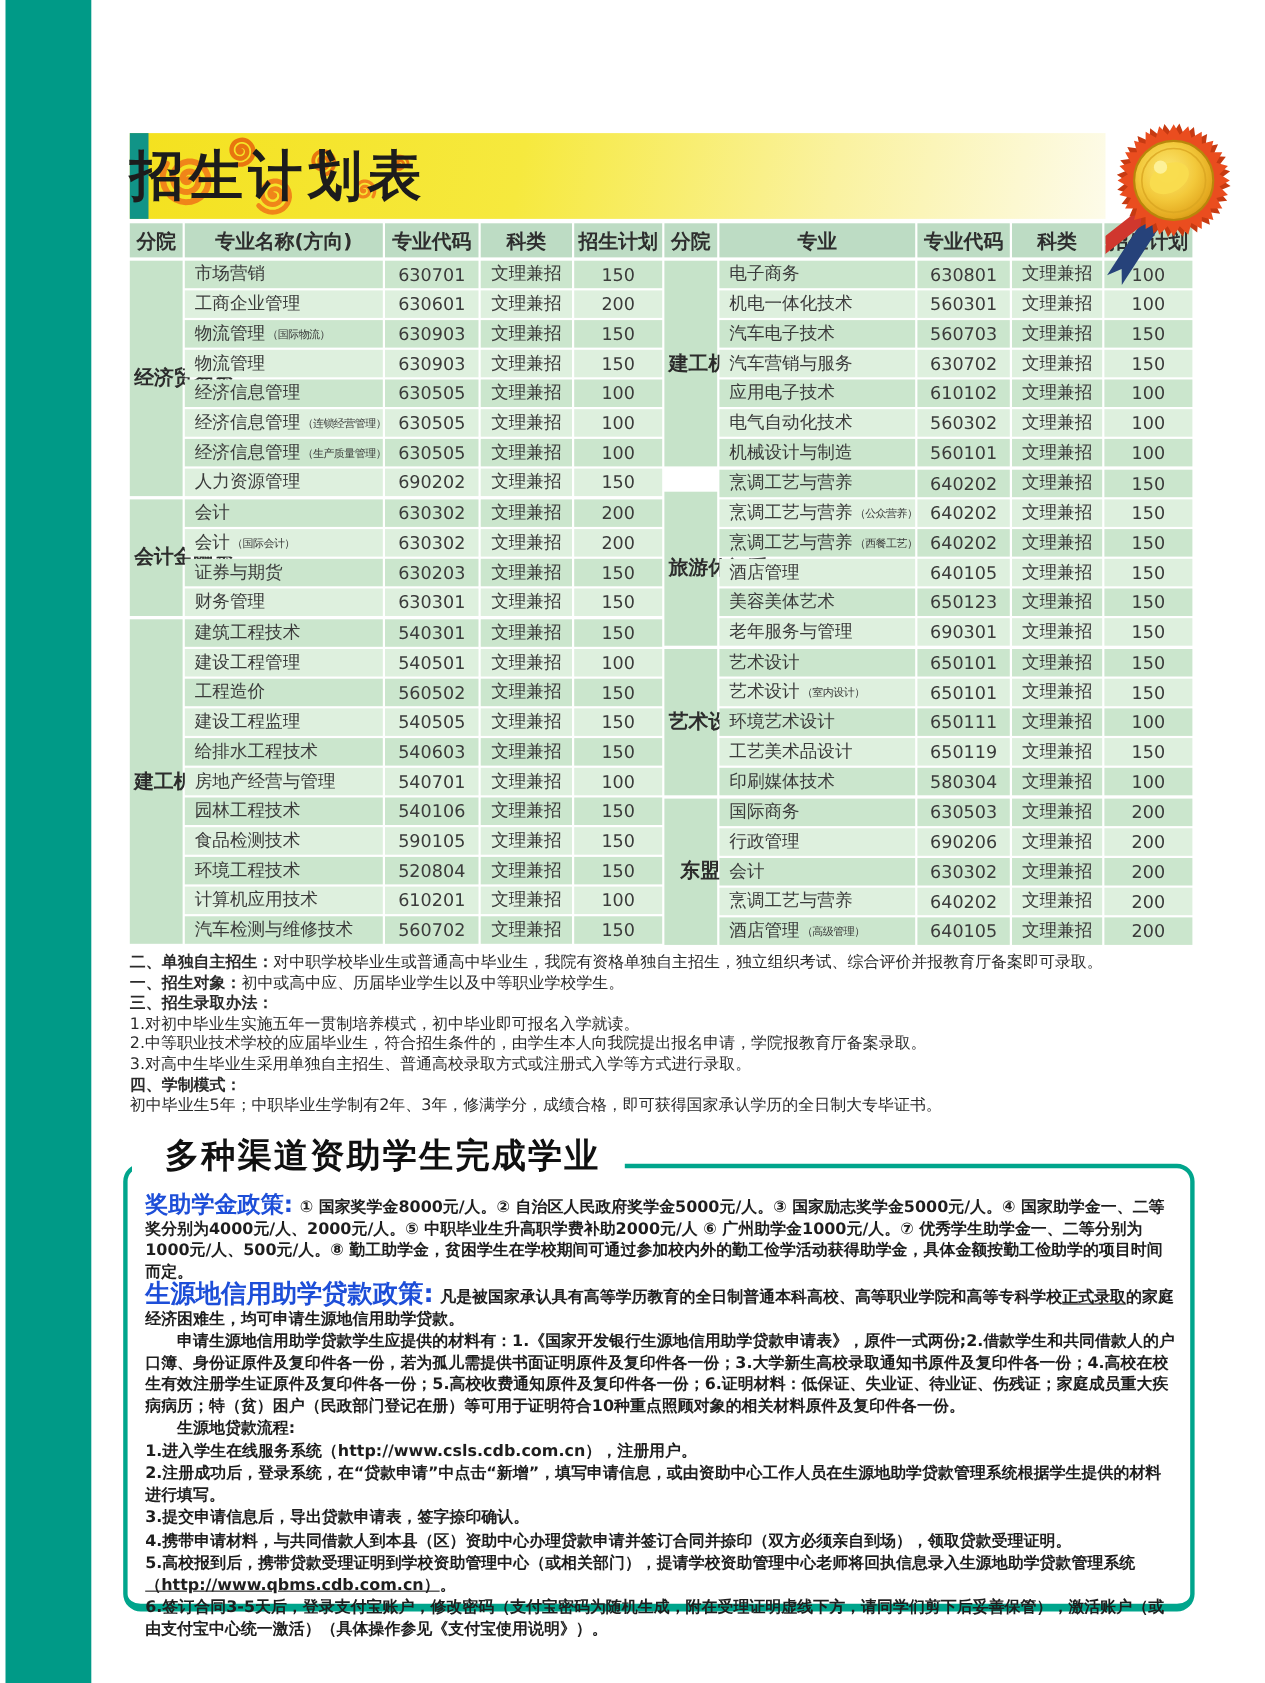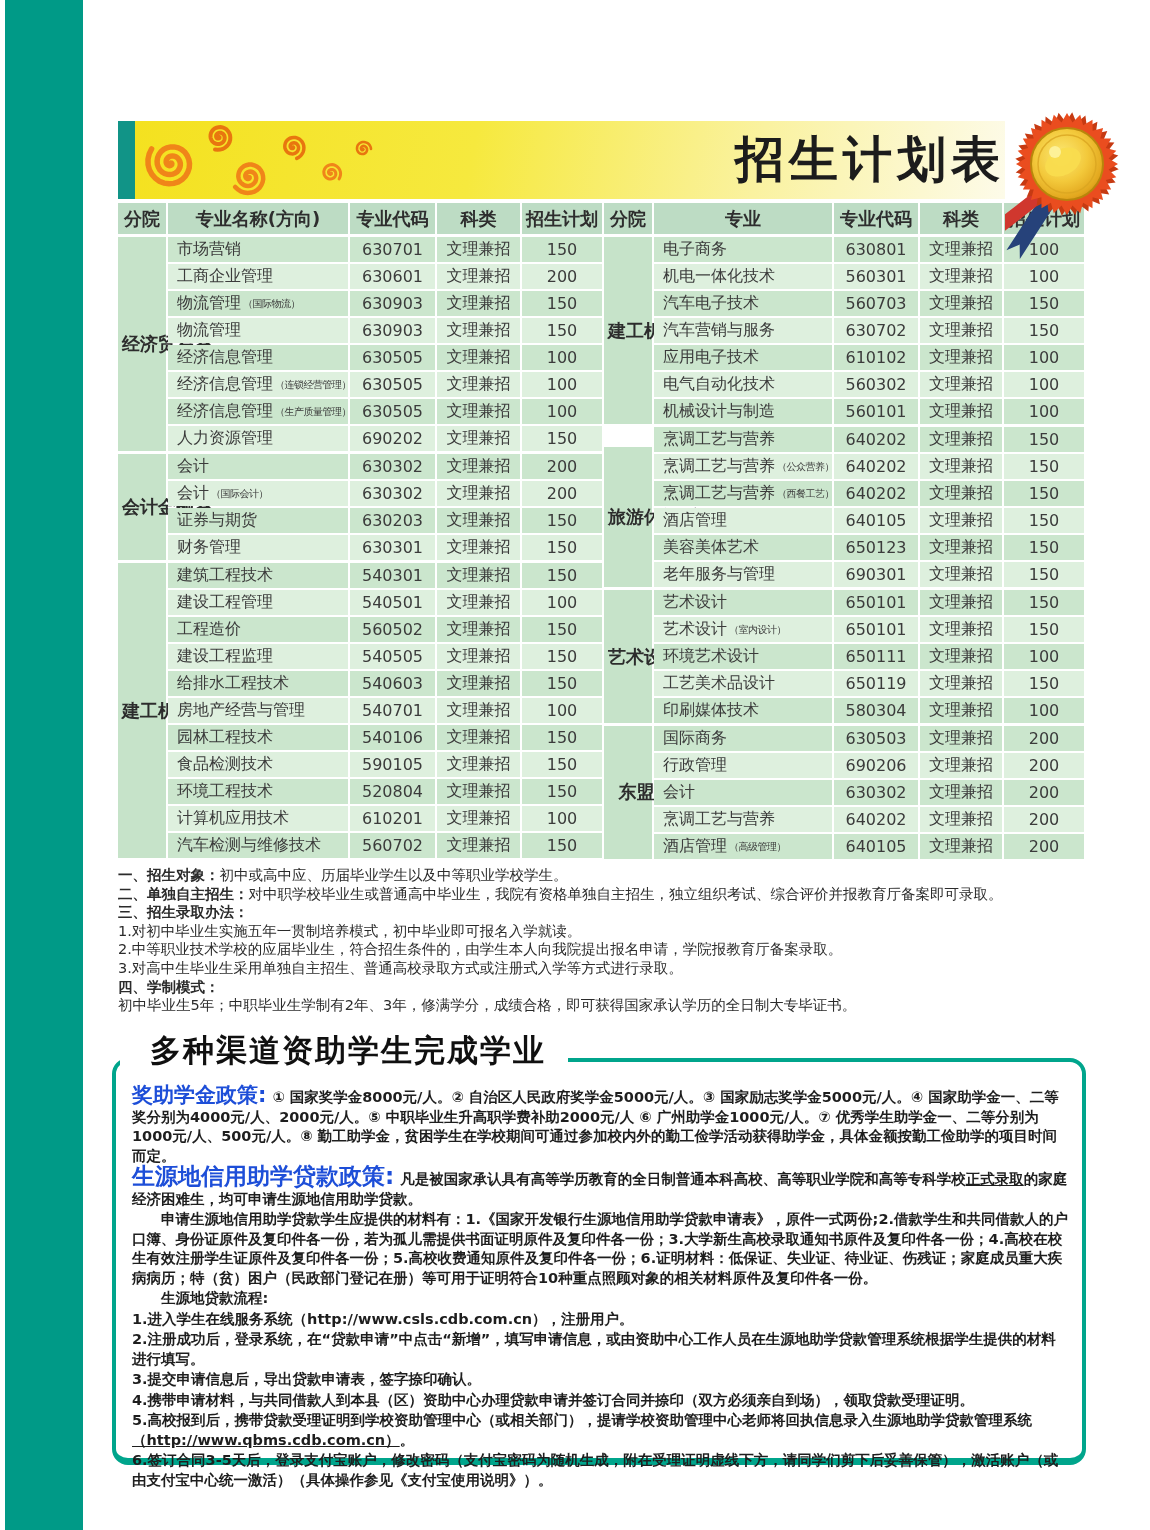--- a/index.html
+++ b/index.html
@@ -5,21 +5,21 @@
   html,body{margin:0;padding:0;background:#fff;}
   .page{position:relative;width:1150px;height:1530px;background:#ffffff;overflow:hidden;
         font-family:"DejaVu Sans","Liberation Sans",sans-serif;}
   .side-band{position:absolute;left:5px;top:0;width:78px;height:1530px;background:#009a87;}
 
   
   .banner{position:absolute;left:118px;top:121px;width:887px;height:78px;
           background:linear-gradient(100deg,#f4e11e 0%,#f6e93e 40%,#faf2a0 72%,#fdfbe9 100%);}
   .banner-accent{position:absolute;left:0;top:0;width:17px;height:100%;background:#119487;}
   .banner-swirls{position:absolute;left:15px;top:0;}
-  .banner-title{position:absolute;left:0;top:6px;width:100%;text-align:right;
+  .banner-title{position:absolute;left:0;top:6px;width:100%;text-align:left;
                 font-size:49px;font-weight:bold;color:#1c1c1c;letter-spacing:5px;}
   .medal{position:absolute;left:1005px;top:110px;z-index:5;}
 
   
   .tables{position:absolute;left:118px;top:203px;display:flex;gap:2px;}
   .half-table{display:block;}
   .t-head,.t-group{display:grid;gap:2px;}
   .cols-l{grid-template-columns:48px 180px 85px 83px 80px;}
   .cols-r{grid-template-columns:48px 178px 84px 82px 80px;}
   .t-group{margin-top:3px;grid-auto-rows:25px;}
@@ -324,22 +324,22 @@
           <div class="cell light">200</div>
           <div class="cell name dark">酒店管理<span class="note">（高级管理）</span></div>
           <div class="cell dark">640105</div>
           <div class="cell dark">文理兼招</div>
           <div class="cell dark">200</div>
         </div>
       </div>
   </div>
 
   <div class="notes" id="notes">
+      <div class="para"><span class="b">二、单独自主招生：</span><span>对中职学校毕业生或普通高中毕业生，我院有资格单独自主招生，独立组织考试、综合评价并报教育厅备案即可录取。</span></div>
       <div class="para"><span class="b">一、招生对象：</span><span>初中或高中应、历届毕业学生以及中等职业学校学生。</span></div>
-      <div class="para"><span class="b">二、单独自主招生：</span><span>对中职学校毕业生或普通高中毕业生，我院有资格单独自主招生，独立组织考试、综合评价并报教育厅备案即可录取。</span></div>
       <div class="para"><span class="b">三、招生录取办法：</span></div>
       <div class="para"><span>1.对初中毕业生实施五年一贯制培养模式，初中毕业即可报名入学就读。</span></div>
       <div class="para"><span>2.中等职业技术学校的应届毕业生，符合招生条件的，由学生本人向我院提出报名申请，学院报教育厅备案录取。</span></div>
       <div class="para"><span>3.对高中生毕业生采用单独自主招生、普通高校录取方式或注册式入学等方式进行录取。</span></div>
       <div class="para"><span class="b">四、学制模式：</span></div>
       <div class="para"><span>初中毕业生5年；中职毕业生学制有2年、3年，修满学分，成绩合格，即可获得国家承认学历的全日制大专毕证书。</span></div>
     </div>
 
   <div class="fund-title">多种渠道资助学生完成学业</div>
   <div class="fund-box"></div>

